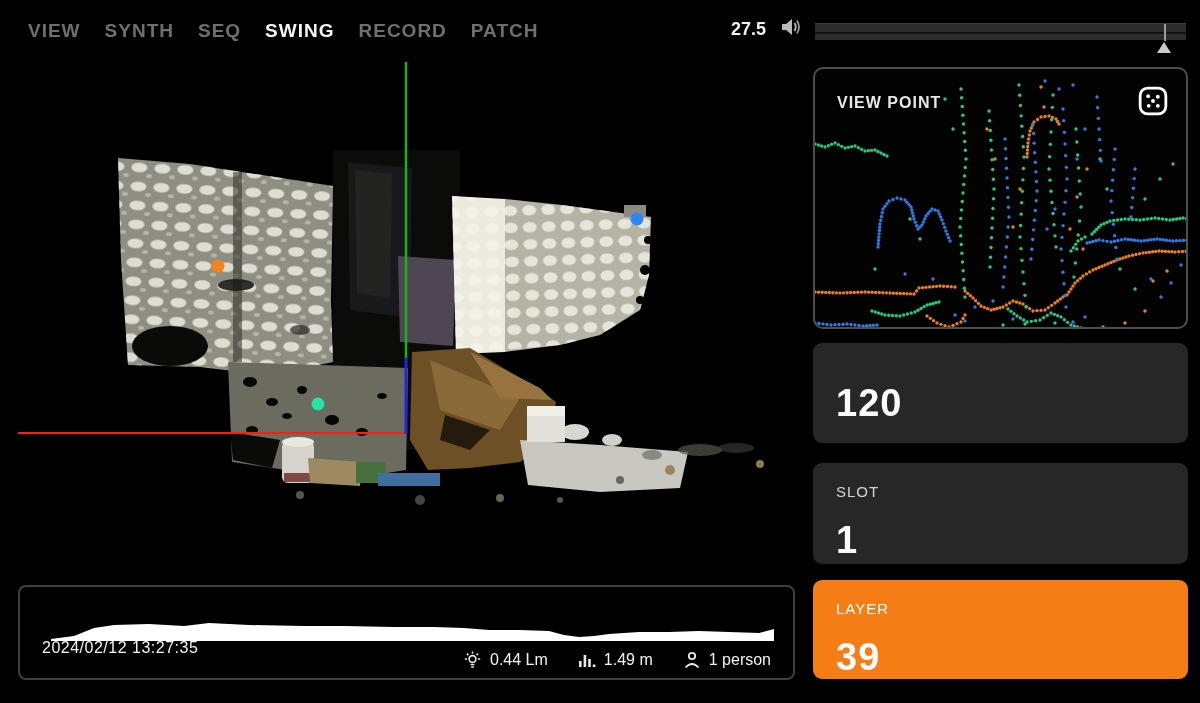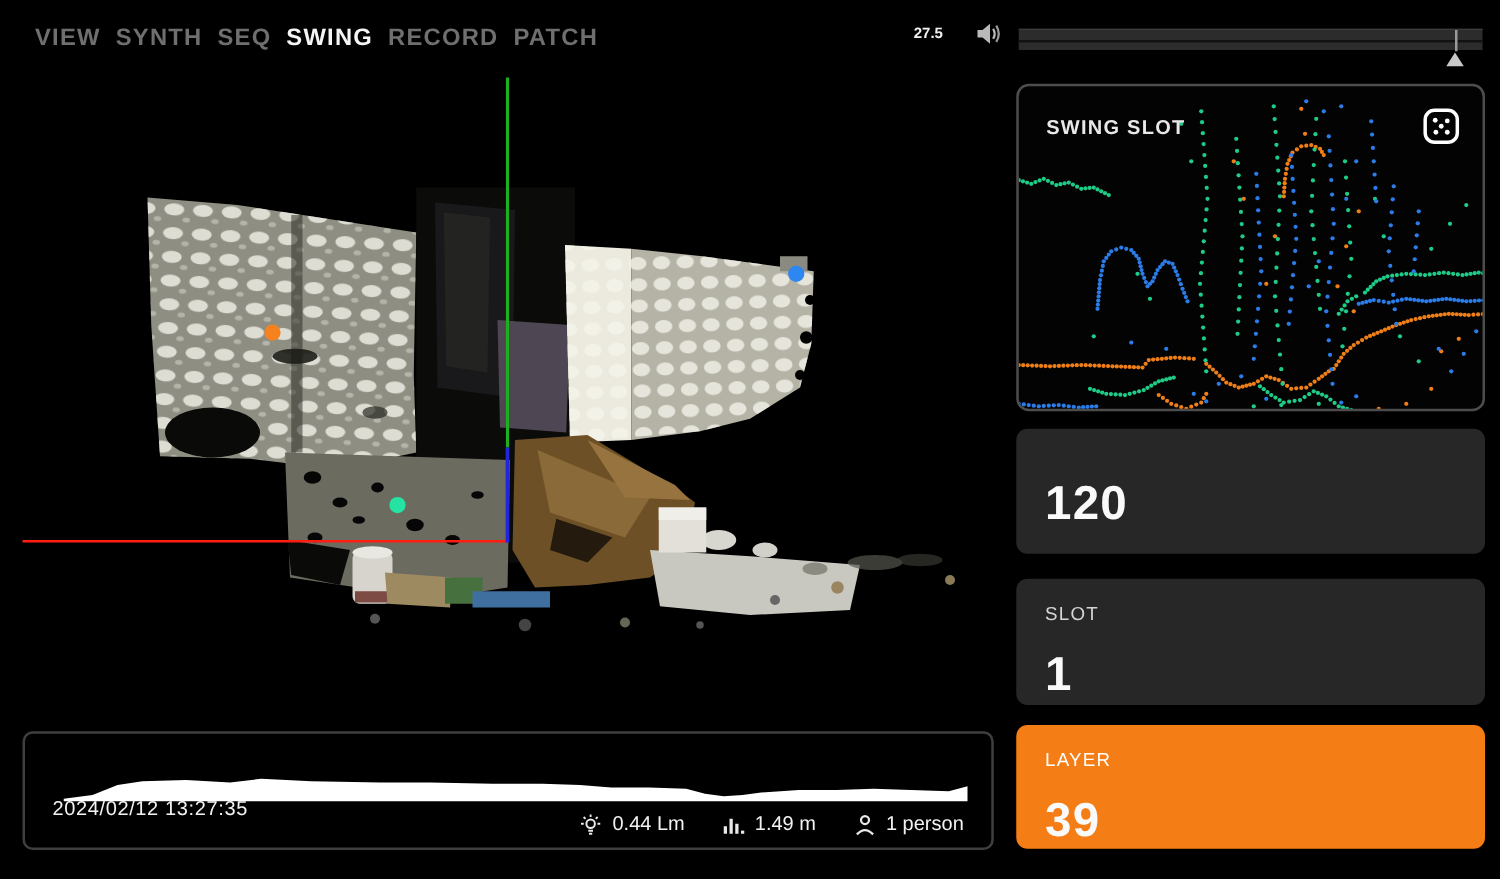--- a/index.html
+++ b/index.html
@@ -1,25 +1,25 @@
 <!DOCTYPE html>
 <html><head>
 <meta charset="utf-8">
 <style>
   * { margin:0; padding:0; box-sizing:border-box; }
   html,body { width:1200px; height:703px; background:#000; overflow:hidden;
               font-family:"Liberation Sans", sans-serif; color:#eee; }
 
   
-  .nav { position:absolute; left:28px; top:20px; display:flex; gap:12px; z-index:30; }
+  .nav { position:absolute; left:28px; top:20px; display:flex; gap:24px; z-index:30; }
   .nav-item { font-size:19px; letter-spacing:1px; color:#6f6f6f; font-weight:600; cursor:pointer; }
   .nav-item.active { color:#f5f5f5; }
 
   
-  .vol-value { position:absolute; left:731px; top:19px; width:36px; font-size:12px; font-weight:700; color:#f0f0f0; z-index:30; }
+  .vol-value { position:absolute; left:731px; top:19px; width:36px; font-size:18px; font-weight:700; color:#f0f0f0; z-index:30; }
   .vol-icon { position:absolute; left:781px; top:16px; z-index:30; }
   .vol-track { position:absolute; left:815px; top:23px; width:371px; height:17px;
                background:#2c2c2c; border-top:1px solid #3d3d3d; z-index:30; cursor:pointer; }
   .vol-divider { position:absolute; left:0; top:8px; width:100%; height:2px; background:#121212; }
   .vol-notch { position:absolute; top:0; width:2px; height:17px; background:#9a9a9a; }
   .vol-thumb { position:absolute; top:18px; width:0; height:0; margin-left:-7px;
                border-left:7px solid transparent; border-right:7px solid transparent;
                border-bottom:11px solid #c9c9c9; cursor:grab; }
 
   
@@ -723,21 +723,21 @@
       <circle cx="270" cy="248" r="1.7" fill="#2B7CE8"></circle>
       <circle cx="198" cy="250" r="1.7" fill="#2B7CE8"></circle>
       <circle cx="178" cy="232" r="1.7" fill="#2B7CE8"></circle>
       <circle cx="118" cy="210" r="1.7" fill="#2B7CE8"></circle>
       <circle cx="90" cy="205" r="1.7" fill="#2B7CE8"></circle>
       <circle cx="270" cy="60" r="1.7" fill="#2B7CE8"></circle>
       <circle cx="262" cy="90" r="1.7" fill="#2B7CE8"></circle>
       <circle cx="240" cy="140" r="1.7" fill="#2B7CE8"></circle>
       <circle cx="232" cy="160" r="1.7" fill="#2B7CE8"></circle>
     </svg>
-  <h2 class="swing-title">SWING SLOT</h2>
+  <h2 class="swing-title">VIEW POINT</h2>
   <button class="dice-btn">
     <svg width="30" height="30" viewBox="0 0 28 28">
       <rect x="2" y="2" width="24" height="24" rx="7" fill="none" stroke="#fff" stroke-width="2.6"></rect>
       <circle cx="9.5" cy="9.5" r="1.8" fill="#fff"></circle>
       <circle cx="18.5" cy="10" r="1.8" fill="#fff"></circle>
       <circle cx="14" cy="14" r="1.8" fill="#fff"></circle>
       <circle cx="10" cy="18.5" r="1.8" fill="#fff"></circle>
       <circle cx="18.5" cy="18.5" r="1.8" fill="#fff"></circle>
     </svg>
   </button>

